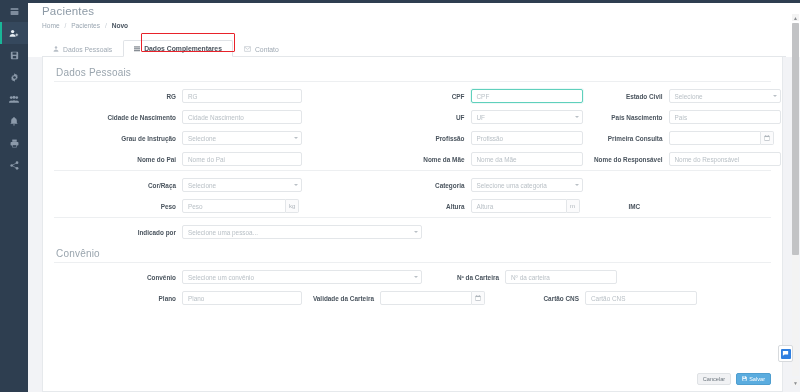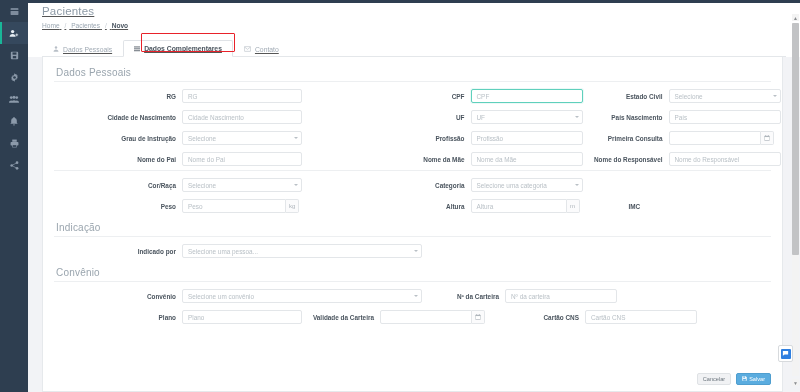--- a/index.html
+++ b/index.html
@@ -1,21 +1,21 @@
 <!DOCTYPE html>
 <html><head>
 <meta charset="utf-8">
 <style>
   * { box-sizing: border-box; margin:0; padding:0; }
   html,body{
     width:800px; height:392px; overflow:hidden;
     font-family:"Liberation Sans", sans-serif;
     background:#ffffff; color:#555;
   }
-  #app{ position:relative; width:800px; height:392px; display:flex; background:#f7f8fa;text-decoration:underline; }
+  #app{ position:relative; width:800px; height:392px; display:flex; background:#f7f8fa; }
 
   
   .sidebar{
     width:28px; flex:0 0 28px; background:#2e3e50; height:392px;
     display:flex; flex-direction:column; align-items:stretch; padding-top:0;
   }
   .side-item{
     position:relative; height:22px; display:flex; align-items:center; justify-content:center;
     color:#8c9aaa;
   }
@@ -398,21 +398,20 @@
             <div class="half">
               <div class="lbl w2">Altura</div>
               <div class="ctl">
                 <div class="inp w-96 left-grp" style="width:96px;">Altura</div>
                 <div class="appendix">m</div>
               </div>
               <div class="plain-lbl" style="margin-left:49px;">IMC</div>
             </div>
           </div>
 
-          <div class="section-title">Indicação</div>
           <div class="hr"></div>
 
           <div class="row">
             <div class="half" style="width:100%;">
               <div class="lbl w1">Indicado por</div>
               <div class="ctl sel">
                   <div class="inp w-240">Selecione uma pessoa...</div>
                   <i class="caret"></i>
                 </div>
             </div>

